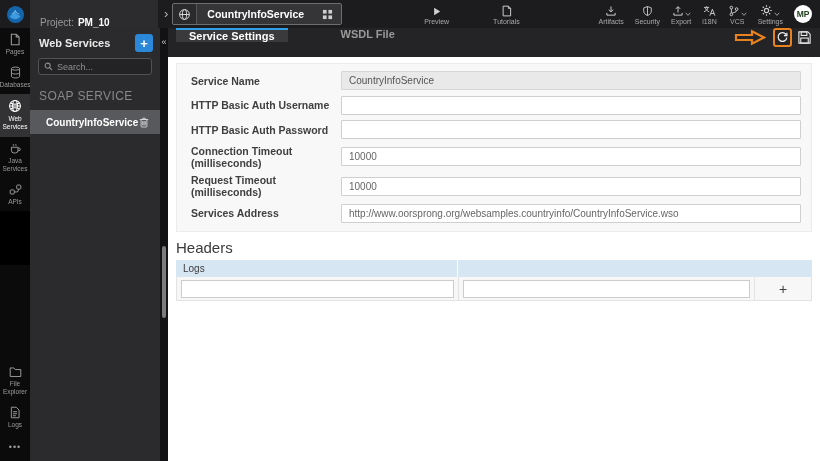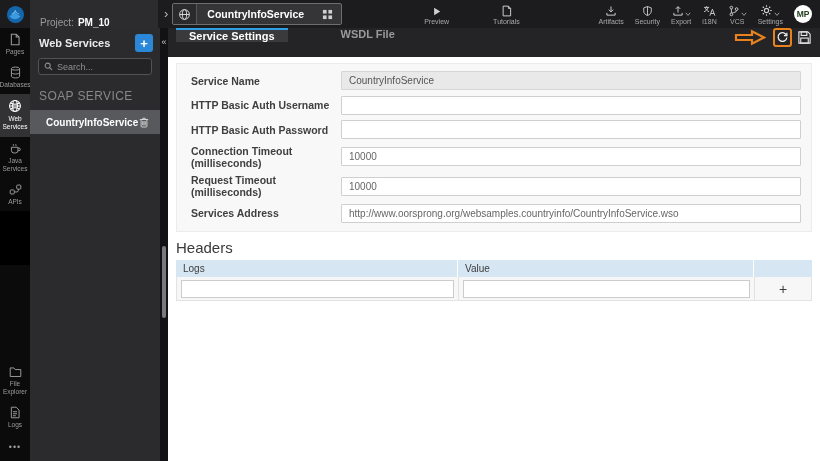--- a/index.html
+++ b/index.html
@@ -393,21 +393,20 @@
             <span class="f-label">Services Address</span>
             <input type="text" value="http://www.oorsprong.org/websamples.countryinfo/CountryInfoService.wso" style="">
           </div>
         </div>
 
         <div class="headers-title">Headers</div>
 
         <div class="hdr-table">
           <div class="hdr-head">
             <div class="col-name">Logs</div>
-            <div class="col-value">Value</div>
             <div class="col-add"></div>
           </div>
           <div class="hdr-body">
             <div class="col-name">
               <input type="text" value="" style="">
             </div>
             <div class="col-value">
               <input type="text" value="" style="">
             </div>
             <div class="col-add">

